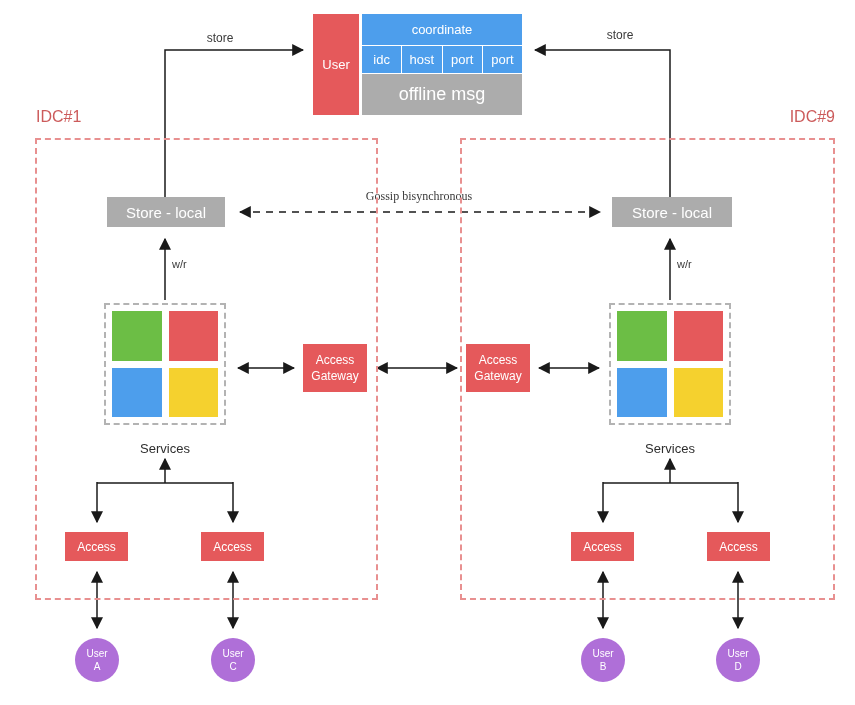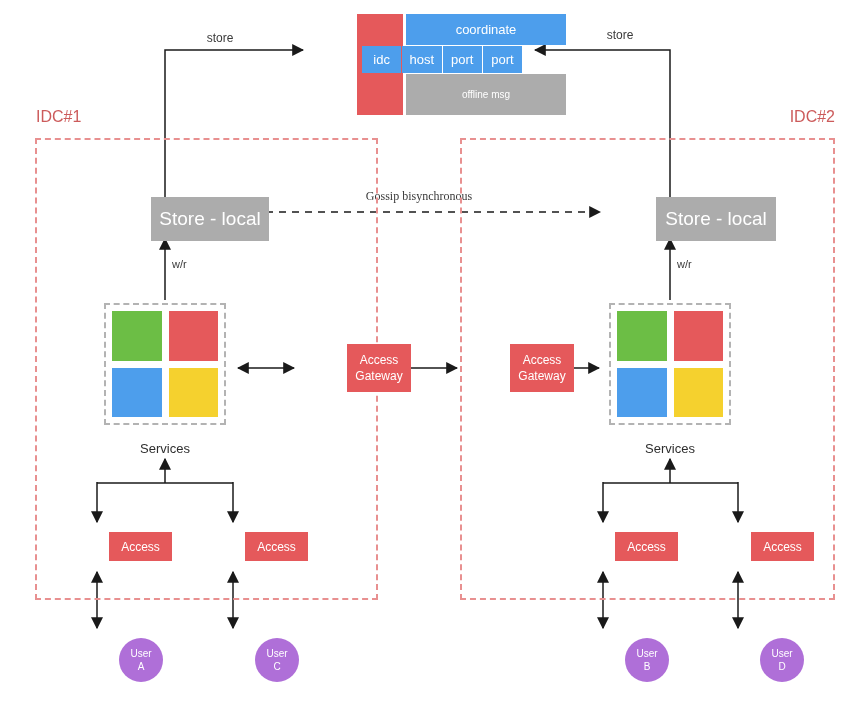--- a/index.html
+++ b/index.html
@@ -1,40 +1,40 @@
 <!DOCTYPE html>
 <html style="--red: #E5595B; --blue: #4D9EEC; --gray: #ACACAC; --green: #6CBE45; --yellow: #F5D12E; --purple: #AF6FD8; --idc_border: #E89090; --idc_label: #CC5B5B;"><head>
 <meta charset="utf-8">
 <style>
   html,body{margin:0;padding:0;background:#fff;}
   #canvas{position:relative;width:855px;height:705px;background:#fff;overflow:hidden;
           font-family:"Liberation Sans",sans-serif;color:#333;}
   .abs{position:absolute;box-sizing:border-box;}
-  .center{display:flex;align-items:center;justify-content:center;text-align:center;margin-left:44px;}
+  .center{display:flex;align-items:center;justify-content:center;text-align:center;}
   .white{color:#fff;}
   .pre{white-space:pre-line;}
 
   
   .ut-user{left:313px;top:14px;width:46px;height:101px;background:var(--red);font-size:13px;}
   .ut-coord{left:362px;top:14px;width:160px;height:31px;background:var(--blue);font-size:13px;}
   .ut-cells{left:362px;top:46px;width:160px;height:27px;display:flex;gap:1px;}
   .ut-cell{flex:1;background:var(--blue);display:flex;align-items:center;justify-content:center;
            color:#fff;font-size:13px;}
-  .ut-offline{left:362px;top:74px;width:160px;height:41px;background:var(--gray);font-size:10px;}
+  .ut-offline{left:362px;top:74px;width:160px;height:41px;background:var(--gray);font-size:18px;}
 
   
   .idc-box{border:2px dashed var(--idc_border);background:transparent;}
   #idc1-box{left:35px;top:138px;width:343px;height:462px;}
   #idc2-box{left:460px;top:138px;width:375px;height:462px;}
   .idc-title{font-size:16px;color:var(--idc_label);top:108px;}
   #idc1-title{left:36px;}
   #idc2-title{left:735px;width:100px;text-align:right;}
 
   
-  .store{background:var(--gray);color:#fff;font-size:19px;height:44px;top:197px;text-align:right;}
+  .store{background:var(--gray);color:#fff;font-size:15px;height:30px;top:197px;text-align:right;}
   #store1{left:107px;width:118px;}
   #store2{left:612px;width:120px;}
 
   
   .quad{width:122px;height:122px;top:303px;border:2px dashed #B3B3B3;padding:6px;
         display:grid;grid-template-columns:1fr 1fr;grid-template-rows:1fr 1fr;gap:7px;}
   #quad1{left:104px;} #quad2{left:609px;}
   .sq-g{background:var(--green);} .sq-r{background:var(--red);}
   .sq-b{background:var(--blue);}  .sq-y{background:var(--yellow);}
   .services-label{top:428px;width:100px;font-size:13px;text-align:center;color:#2e2e2e;margin-top:13px;}
@@ -128,21 +128,21 @@
   <div class="abs services-label" id="services1-label">Services</div>
   <div class="abs center white pre gateway" id="gw1">Access
 Gateway</div>
   <div class="abs center white access" id="acc1a">Access</div>
   <div class="abs center white access" id="acc1b">Access</div>
   <div class="abs center white pre ucircle" id="ua">User
 A</div>
   <div class="abs center white pre ucircle" id="uc">User
 C</div>
 
-  <div class="abs idc-title" id="idc2-title">IDC#2</div>
+  <div class="abs idc-title" id="idc2-title">IDC#9</div>
   <div class="abs idc-box" id="idc2-box"></div>
   <div class="abs center store" id="store2">Store - local</div>
   <div class="abs quad" id="quad2">
     <div class="sq-g"></div>
     <div class="sq-r"></div>
     <div class="sq-b"></div>
     <div class="sq-y"></div>
   </div>
   <div class="abs services-label" id="services2-label">Services</div>
   <div class="abs center white pre gateway" id="gw2">Access

